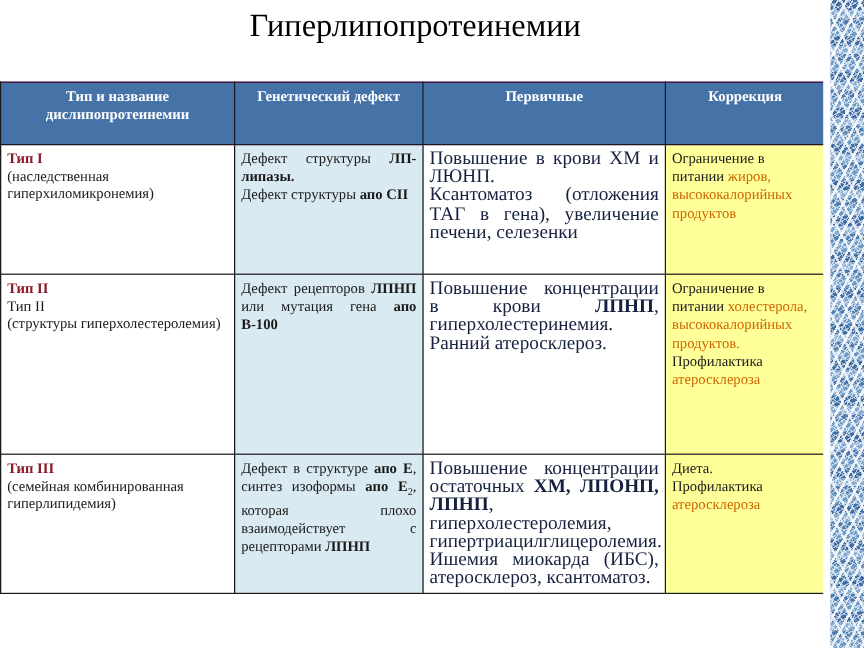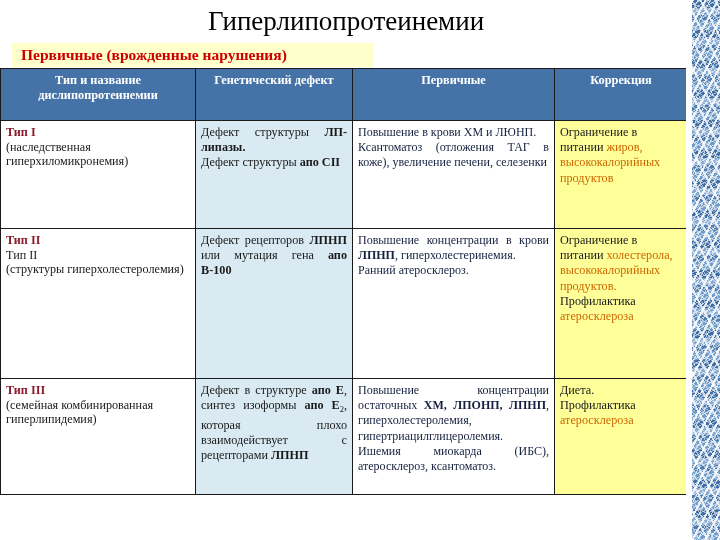--- a/index.html
+++ b/index.html
@@ -150,21 +150,21 @@
   td.col-defect {
     background: #d9eaf2;
     font-size: 12.2px;
     line-height: 15.2px;
     color: #1a1a1a;
     text-align: justify;
     text-align-last: left;
   }
   td.col-signs {
     background: #ffffff;
-    font-size: 12px;
+    font-size: 16px;
     line-height: 15.2px;
     color: #16213f;
     text-align: justify;
     text-align-last: left;
   }
   td.col-fix {
     background: #ffff99;
     font-size: 12.2px;
     line-height: 15.2px;
     color: #1a1a1a;
@@ -190,23 +190,20 @@
 
 <div id="slide">
 
   <div id="edge-strip">
     <div id="edge-strip-inner"></div>
   </div>
   <div id="edge-strip-gutter"></div>
 
   <div id="slide-title">Гиперлипопротеинемии</div>
 
-  <div id="banner">
-    <span id="banner-text">Первичные (врожденные нарушения)</span>
-  </div>
 
   <table id="grid">
     <colgroup>
       <col class="c1">
         <col class="c2">
         <col class="c3">
         <col class="c4">
     </colgroup>
     <thead>
       <tr>
@@ -226,21 +223,21 @@
         <td class="col-defect">
           <p>
             <span>Дефект структуры </span><b>ЛП-липазы.</b>
           </p>
           <p>
             <span>Дефект структуры </span><b>апо СII</b>
           </p>
         </td>
         <td class="col-signs">
           <p>Повышение в крови ХМ и ЛЮНП.</p>
-          <p class="just">Ксантоматоз (отложения ТАГ в коже), увеличение печени, селезенки</p>
+          <p class="just">Ксантоматоз (отложения ТАГ в гена), увеличение печени, селезенки</p>
         </td>
         <td class="col-fix">
           <span>Ограничение в питании </span><span class="orange">жиров, высококалорийных продуктов</span>
         </td>
       </tr>
 
       <tr class="r2">
         <td class="col-type">
           <span class="type-head">Тип II</span>
           <p>Тип II</p>

